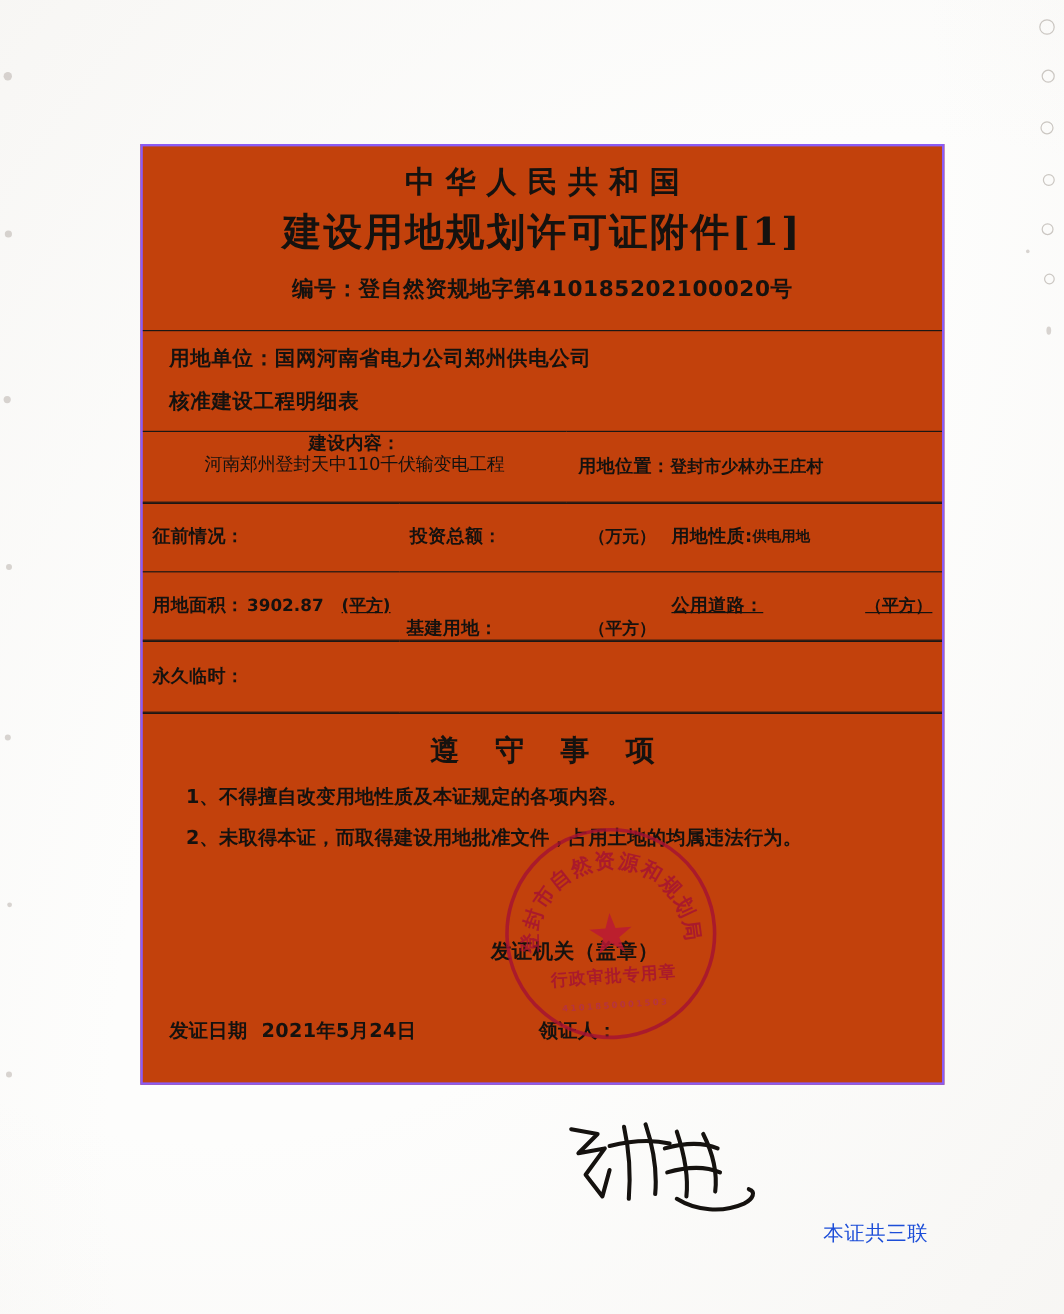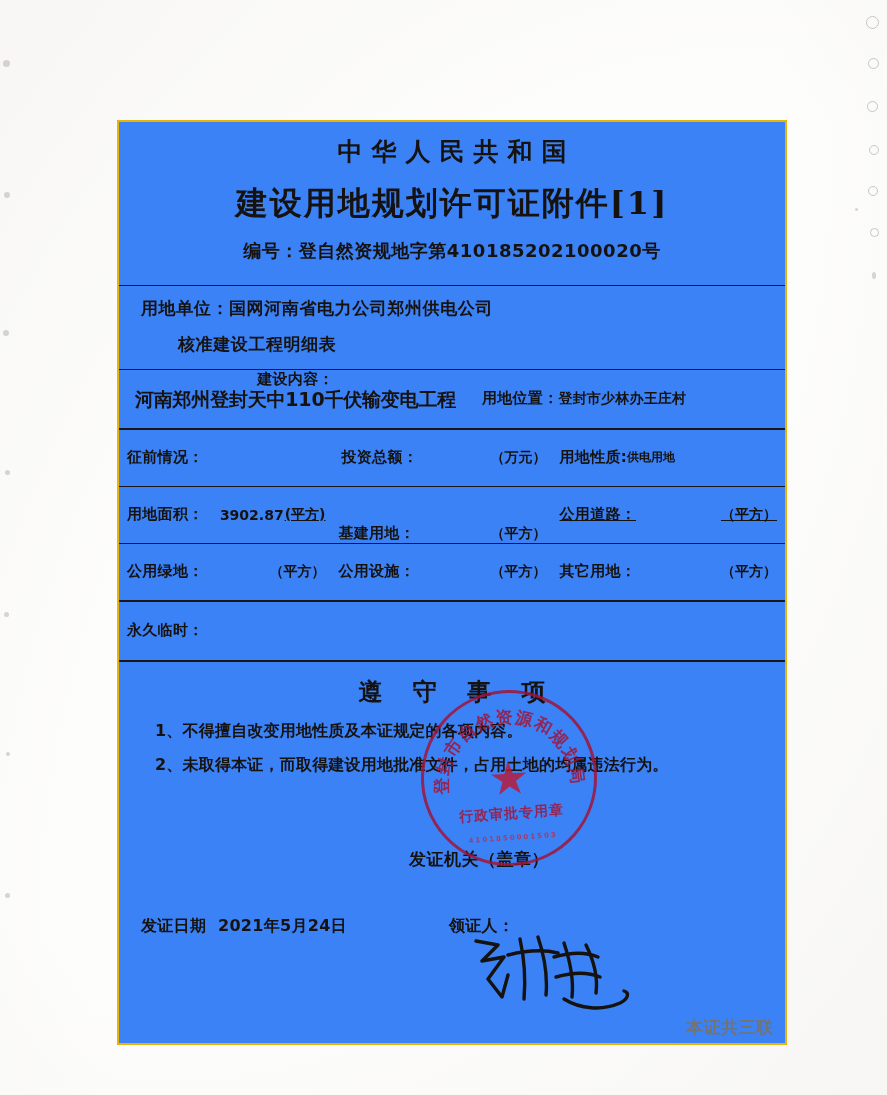--- a/index.html
+++ b/index.html
@@ -40,66 +40,66 @@
       radial-gradient(ellipse at 85% 88%, rgba(250,248,245,0) 62%, rgba(222,216,208,.18) 100%);
     pointer-events: none;
   }
 
   
   .cert {
     position: absolute;
     left: 117px;
     top: 120px;
     width: 670px;
-    height: 925px;
-    border: 2px solid #eab308;
+    height: 784px;
+    border: 2px solid #8b5cf6;
     box-sizing: border-box;
-    background: #3b82f6;
+    background: #c2410c;
   }
 
   
   .hdr {
     padding: 14px 0 6px 0;
     text-align: center;
   }
   .hdr-nation {
     font-size: 25px;
     font-weight: bold;
     letter-spacing: 9px;
     padding-left: 9px;
     line-height: 1.25;
     font-family: "DejaVu Serif", "Liberation Serif", serif;
   }
   .hdr-title {
     font-size: 32px;
     font-weight: bold;
     letter-spacing: 2px;
     line-height: 1.3;
-    margin-top: 16px;
+    margin-top: 6px;
     font-family: "DejaVu Serif", "Liberation Serif", serif;
   }
   .hdr-number {
     font-size: 18px;
     font-weight: bold;
     margin-top: 14px;
     letter-spacing: .5px;
   }
 
   
   .unit-block {
     border-top: 1.6px solid #1b1714;
     margin-top: 16px;
   }
   .unit-line {
     font-size: 17px;
     font-weight: bold;
     padding: 11px 17px 11px 22px;
     letter-spacing: .6px;
   }
-  .unit-line.second { padding-top: 2px; padding-bottom: 13px; margin-left: 37px; }
+  .unit-line.second { padding-top: 2px; padding-bottom: 13px; }
 
   
   table.grid {
     width: 100%;
     border-collapse: collapse;
     table-layout: fixed;
   }
   table.grid td {
     border: 1.4px solid #1b1714;
     border-left: none;
@@ -134,22 +134,22 @@
     margin-left: auto;
     white-space: nowrap;
   }
   .numval {
     margin-left: auto;
     font-size: 14px;
     font-weight: bold;
     white-space: nowrap;
   }
   .content-val {
-    font-size: 19px;
-    font-weight: bold;
+    font-size: 15px;
+    font-weight: normal;
     line-height: 1.15;
     letter-spacing: -.2px;
   }
 
   
   .comply {
     border-top: 1.8px solid #1b1714;
     padding-top: 14px;
     position: relative;
   }
@@ -275,23 +275,23 @@
     stroke-linecap: round;
     stroke-linejoin: round;
   }
 
   
   .footer-note {
     position: absolute;
     left: 686px;
     top: 1016px;
     font-size: 17px;
-    font-weight: bold;
+    font-weight: normal;
     letter-spacing: .5px;
-    color: #737373;
+    color: #1d4ed8;
   }
 </style>
 </head>
 <body>
 
 <div class="paper-tint"></div>
 
 <div class="scan-speck" style="left:3px;  top:60px;  width:7px;  height:7px;"></div>
 <div class="scan-speck" style="left:4px;  top:192px; width:6px;  height:6px;"></div>
 <div class="scan-speck" style="left:3px;  top:330px; width:6px;  height:6px;"></div>
@@ -378,62 +378,39 @@
             <span class="val-sm">供电用地</span>
           </div>
         </td>
       </tr>
 
       <tr>
         <td class="vline">
           <div class="cellpad">
             <span class="lbl">用地面积：</span>
             <span class="numval">3902.87</span>
-            <span class="unitmark" style="margin-left:1px;text-decoration:underline;">(平方)</span>
+            <span class="unitmark" style="margin-left:15px;text-decoration:underline;">(平方)</span>
           </div>
         </td>
         <td class="vline">
           <div class="cellpad" style="padding-left:5px;align-items:flex-end;">
             <span class="lbl">基建用地：</span>
             <span class="numval"></span>
             <span class="unitmark">（平方）</span>
           </div>
         </td>
         <td>
           <div class="cellpad" style="padding-left:5px;text-decoration:underline;">
             <span class="lbl">公用道路：</span>
             <span class="numval"></span>
             <span class="unitmark">（平方）</span>
           </div>
         </td>
       </tr>
 
-      <tr>
-        <td class="vline">
-          <div class="cellpad">
-            <span class="lbl">公用绿地：</span>
-            <span class="numval"></span>
-            <span class="unitmark">（平方）</span>
-          </div>
-        </td>
-        <td class="vline">
-          <div class="cellpad" style="padding-left:5px;">
-            <span class="lbl">公用设施：</span>
-            <span class="numval"></span>
-            <span class="unitmark">（平方）</span>
-          </div>
-        </td>
-        <td>
-          <div class="cellpad" style="padding-left:5px;">
-            <span class="lbl">其它用地：</span>
-            <span class="numval"></span>
-            <span class="unitmark">（平方）</span>
-          </div>
-        </td>
-      </tr>
     </tbody>
   </table>
 
   <table class="grid">
     <colgroup>
       <col style="width:32.2%">
         <col style="width:67.8%">
     </colgroup>
     <tbody>
       <tr>

